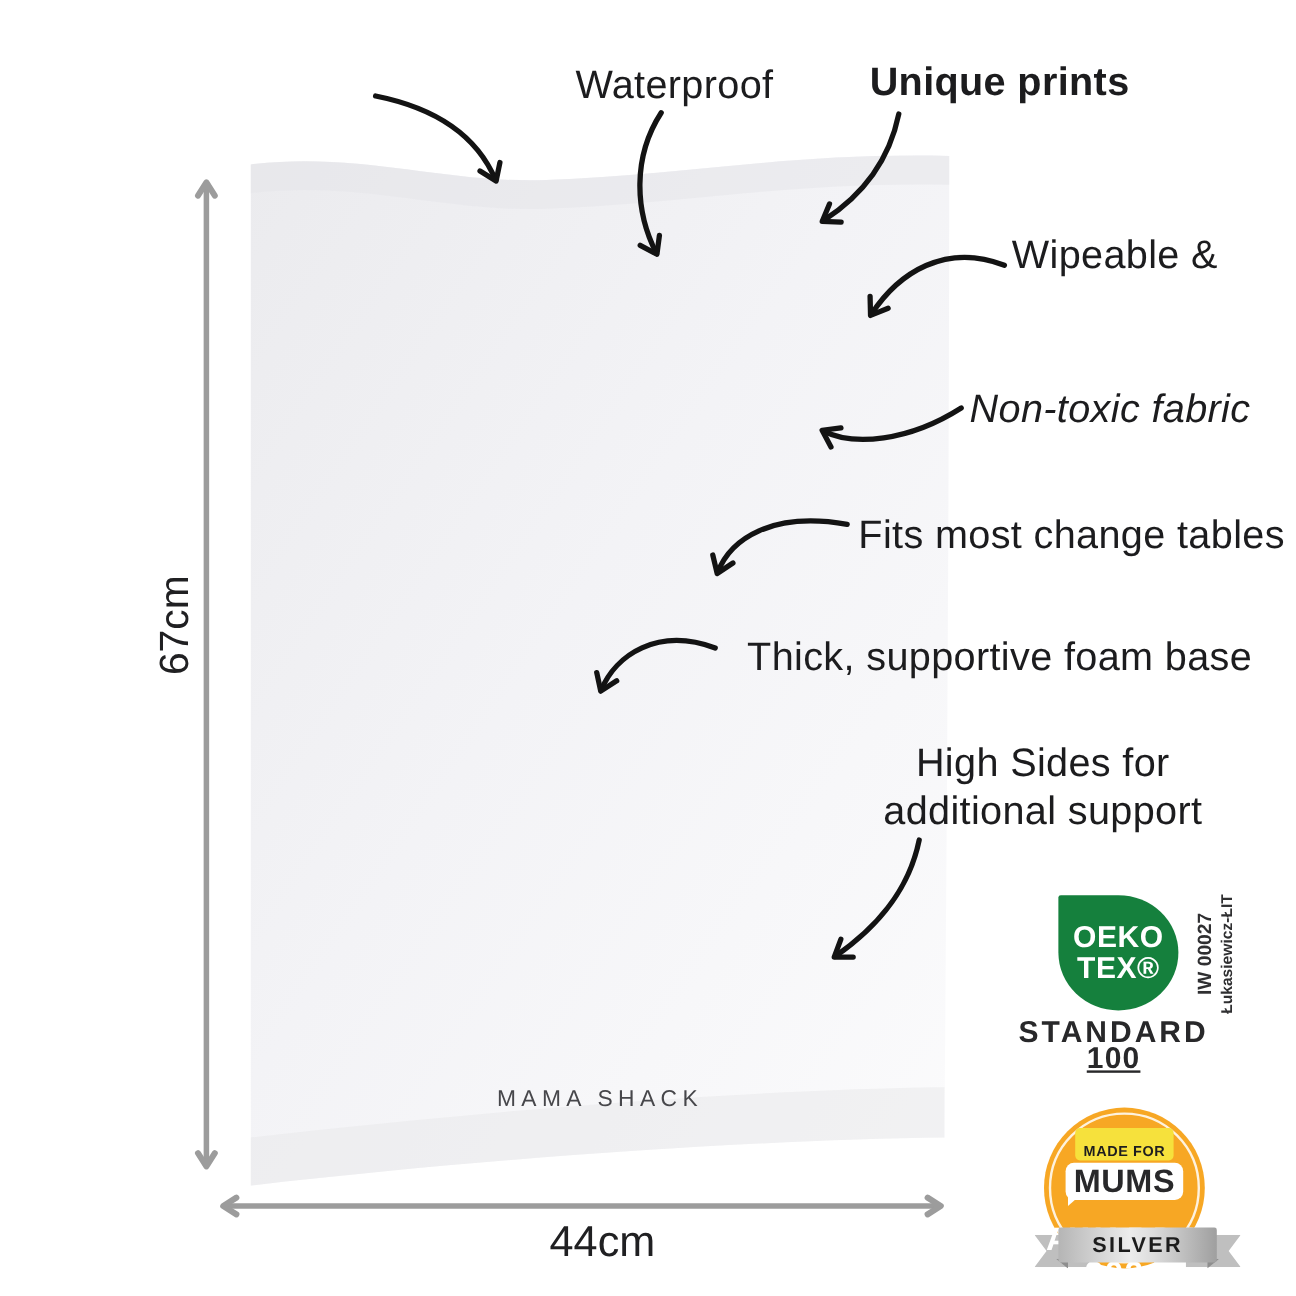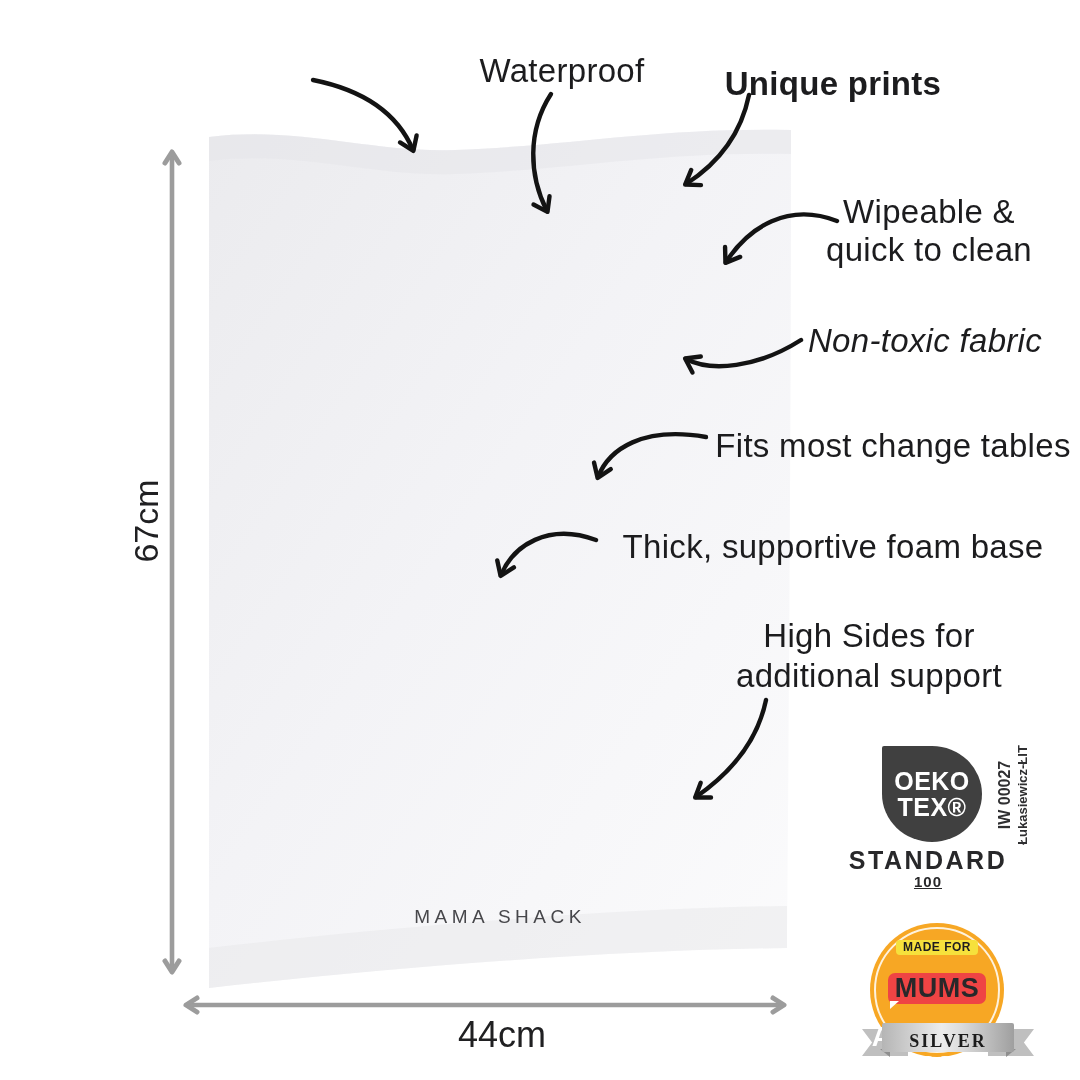--- a/index.html
+++ b/index.html
@@ -6,21 +6,21 @@
   .canvas{
     position:relative;width:1080px;height:1080px;background:#ffffff;overflow:hidden;
     font-family:"Liberation Sans","DejaVu Sans",sans-serif;color:#1c1c1e;
   }
   .layer{position:absolute;left:0;top:0;width:1080px;height:1080px;}
   .feature{
     position:absolute;font-size:33px;line-height:38px;letter-spacing:.3px;
     color:#1c1c1e;white-space:nowrap;
   }
   .centered{transform:translateX(-50%);text-align:center;}
-  .bold600{font-weight:600;margin-top:16px;}
+  .bold600{font-weight:600;}
   .dim-label{position:absolute;font-size:34px;color:#202022;white-space:nowrap;}
   .brand{
     position:absolute;left:500px;top:906px;transform:translateX(-50%);
     font-size:19px;font-weight:400;letter-spacing:4.5px;color:#47474b;white-space:nowrap;
   }
   
   .oeko-leaf{
     position:absolute;left:882px;top:746px;width:100px;height:96px;
     border-radius:2px 50% 50% 50%;display:flex;flex-direction:column;
     align-items:center;justify-content:center;
@@ -30,53 +30,52 @@
     position:absolute;left:1013px;top:795px;transform:translate(-50%,-50%) rotate(-90deg);
     text-align:center;white-space:nowrap;
   }
   .oeko-vertical .cert{font-size:16px;font-weight:700;color:#2f2f31;line-height:20px;}
   .oeko-vertical .inst{font-size:13px;font-weight:700;color:#2f2f31;line-height:16px;}
   .oeko-standard{
     position:absolute;left:928px;top:849px;transform:translateX(-50%);
     text-align:center;color:#28282a;font-weight:700;
   }
   .oeko-standard .s1{font-size:25px;letter-spacing:2.5px;line-height:22px;}
-  .oeko-standard .s2{font-size:15px;letter-spacing:1px;line-height:22px;text-decoration:underline;}
+  .oeko-standard .s2{font-size:25px;letter-spacing:1px;line-height:22px;text-decoration:underline;}
   
   .mums-circle{
     position:absolute;left:870px;top:923px;width:134px;height:134px;border-radius:50%;
     display:flex;flex-direction:column;align-items:center;justify-content:flex-start;
   }
   .mums-ring{position:absolute;left:4px;top:4px;right:4px;bottom:4px;border:2px solid rgba(255,255,255,.85);border-radius:50%;}
   .mums-tag{
     margin-top:17px;position:relative;color:#1d1d1f;font-size:12px;font-weight:700;
-    letter-spacing:.5px;padding:0 7px 1px;border-radius:4px;z-index:2;
+    letter-spacing:.5px;padding:12px 7px 1px;border-radius:4px;z-index:2;
   }
   .mums-tag::after{content:"";position:absolute;right:-3px;top:-4px;width:0;height:0;
     border-left:7px solid transparent;border-bottom:8px solid inherit;}
   .mums-title{
-    position:relative;background:#ef4444;color:#28282a;font-size:27px;font-weight:700;
-    letter-spacing:.5px;line-height:31px;padding:0 7px;border-radius:7px;margin-top:18px;z-index:2;
+    position:relative;background:#ffffff;color:#28282a;font-size:27px;font-weight:700;
+    letter-spacing:.5px;line-height:31px;padding:0 7px;border-radius:7px;margin-top:2px;z-index:2;
   }
   .mums-title::before{content:"";position:absolute;left:2px;bottom:-5px;width:0;height:0;
     border-top:8px solid #ffffff;border-right:9px solid transparent;}
   .mums-awards{color:#ffffff;font-size:27px;font-weight:700;letter-spacing:2px;margin-top:18px;}
   .mums-year{color:#ffffff;font-size:28px;font-weight:700;letter-spacing:1px;line-height:28px;margin-top:-1px;}
   .ribbon-wing{position:absolute;width:46px;height:27px;background:#bfbfbf;}
   .ribbon-wing.left{left:862px;top:1029px;clip-path:polygon(0 0,100% 0,100% 100%,0 100%,22% 50%);}
   .ribbon-wing.right{left:988px;top:1029px;clip-path:polygon(0 0,100% 0,78% 50%,100% 100%,0 100%);}
   .ribbon-fold{position:absolute;width:10px;height:8px;background:#8e8e8e;}
   .ribbon-fold.left{left:880px;top:1049px;clip-path:polygon(0 0,100% 0,100% 100%);}
   .ribbon-fold.right{left:1006px;top:1049px;clip-path:polygon(0 0,100% 0,0 100%);}
   .ribbon-band{
     position:absolute;left:882px;top:1023px;width:132px;height:29px;
     background:linear-gradient(90deg,#b5b5b5,#ececec 45%,#dcdcdc 60%,#9f9f9f);
-    display:flex;align-items:flex-end;justify-content:center;z-index:3;
+    display:flex;align-items:center;justify-content:center;z-index:3;
     border-radius:2px;
-    font-family:Liberation Serif, serif;
   }
   .ribbon-band span{color:#1c1c1c;font-size:18px;font-weight:700;letter-spacing:2px;}
 </style>
 </head>
 <body>
 
 <div class="canvas">
 
   <svg class="layer" viewBox="0 0 1080 1080">
     <defs>
@@ -110,38 +109,37 @@
 
     <path d="M172,154 L172,970" fill="none" stroke="#9c9c9c" stroke-width="4.6" marker-start="url(#gh)" marker-end="url(#gh)"></path>
     <path d="M188,1005 L782,1005" fill="none" stroke="#9c9c9c" stroke-width="4.6" marker-start="url(#gh)" marker-end="url(#gh)"></path>
   </svg>
 
   <div class="feature centered" style="left:562px;top:52px;">Waterproof</div>
   <div class="feature centered bold600" style="left:833px;top:49px;">Unique prints</div>
 
   <div class="feature centered" style="left:929px;top:193px;">
     <div>Wipeable &amp;</div>
-    <div>quick to clean</div>
   </div>
 
   <div class="feature centered" style="left:925px;top:322px;font-style:italic;">Non-toxic fabric</div>
   <div class="feature centered" style="left:893px;top:427px;">Fits most change tables</div>
   <div class="feature centered" style="left:869px;top:616px;line-height:40px;">
     <div>High Sides for</div>
     <div>additional support</div>
   </div>
 
   <div class="feature centered" style="left:833px;top:528px;">Thick, supportive foam base</div>
 
   <div class="dim-label" style="left:146px;top:521px;transform:translate(-50%,-50%) rotate(-90deg);">67cm</div>
   <div class="dim-label" style="left:502px;top:1014px;transform:translateX(-50%);font-size:36px;">44cm</div>
 
   <div class="brand">MAMA SHACK</div>
 
-  <div class="oeko-leaf" style="background:#404040;">
+  <div class="oeko-leaf" style="background:#15803d;">
     <div class="t">OEKO</div>
     <div class="t">TEX®</div>
   </div>
   <div class="oeko-vertical">
     <div class="cert">IW 00027</div>
     <div class="inst">Łukasiewicz-ŁIT</div>
   </div>
   <div class="oeko-standard">
     <div class="s1">STANDARD</div>
     <div class="s2">100</div>

